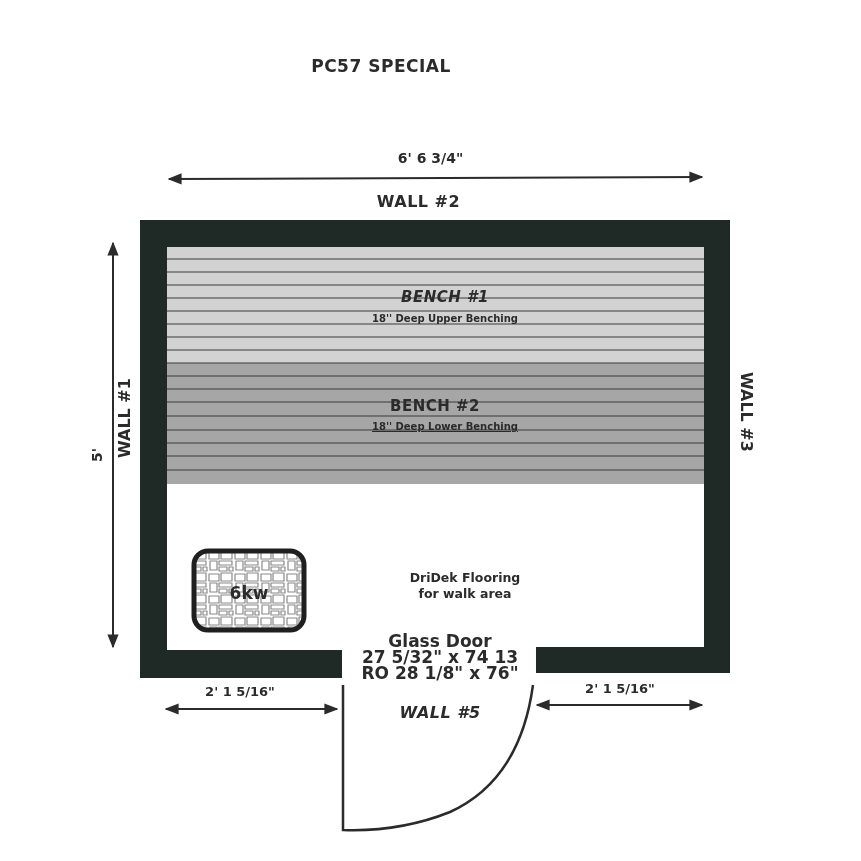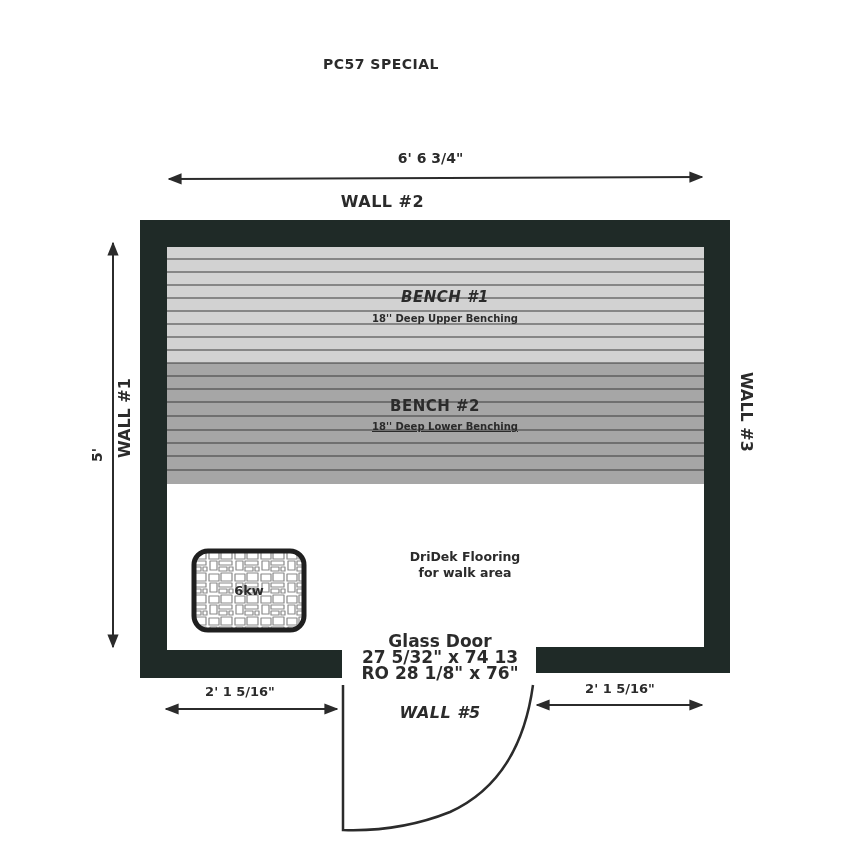--- a/index.html
+++ b/index.html
@@ -1,31 +1,31 @@
 <!DOCTYPE html>
 <html><head>
   <meta charset="utf-8">
   <style>
     html, body { margin: 0; padding: 0; background: #ffffff; }
     body { width: 861px; height: 861px; position: relative; overflow: hidden;
            font-family: "DejaVu Sans", sans-serif; color: #2b2b2b; }
     .label { position: absolute; font-weight: bold; white-space: nowrap; text-align: center; }
-    .title { left: 0; width: 762px; top: 56px; font-size: 14px; letter-spacing: 0.5px; }
+    .title { left: 0; width: 762px; top: 56px; font-size: 17px; letter-spacing: 0.5px; }
     .dim-top { left: 0; width: 861px; top: 150px; font-size: 14px; }
-    .wall2 { left: 0; width: 765px; top: 192px; font-size: 16px; letter-spacing: 0.5px; }
+    .wall2 { left: 0; width: 765px; top: 192px; font-size: 16px; letter-spacing: 0.5px; padding-left: 36px; }
     .wall1 { left: 124px; top: 418px; font-size: 16px; transform: translate(-50%,-50%) rotate(-90deg); }
     .dim-left { left: 97px; top: 455px; font-size: 14px; transform: translate(-50%,-50%) rotate(-90deg); }
     .wall3 { left: 746px; top: 412px; font-size: 16px; transform: translate(-50%,-50%) rotate(90deg); }
     .bench-title { font-size: 15px; letter-spacing: 0.5px; }
     .bench-sub { font-size: 10px; }
     .floor-text { font-size: 12.5px; line-height: 16px; }
     .door-text { font-size: 17px; line-height: 16px; }
     .dim-bottom { font-size: 13px; }
     .wall5 { font-size: 16px; letter-spacing: 0.5px; font-style: italic; }
-    .heater-label { font-size: 13px; }
+    .heater-label { font-size: 17px; }
     svg { position: absolute; left: 0; top: 0; }
   </style>
 </head>
 <body>
 
 <svg width="861" height="861" viewBox="0 0 861 861">
   <defs>
     <marker id="arrow" viewBox="0 0 10 10" refX="9" refY="5" markerWidth="7" markerHeight="7" orient="auto-start-reverse">
       <path d="M0,1 L10,5 L0,9 z" fill="#2b2b2b"></path>
     </marker>
@@ -86,21 +86,21 @@
 <div class="label dim-left">5'</div>
 <div class="label wall3">WALL #3</div>
 
 <div class="label bench-title" style="left:300px; width:290px; top:288px;font-style:italic;">BENCH #1</div>
 <div class="label bench-sub" style="left:280px; width:330px; top:313px;">18'' Deep Upper Benching</div>
 <div class="label bench-title" style="left:290px; width:290px; top:397px;">BENCH #2</div>
 <div class="label bench-sub" style="left:280px; width:330px; top:421px;text-decoration:underline;">18'' Deep Lower Benching</div>
 
 <div class="label heater-label" style="left:194px; width:110px; top:583px;">6kw</div>
 
-<div class="label floor-text" style="left:380px; width:170px; top:549px;">
+<div class="label floor-text" style="left:380px; width:170px; top:570px;">
   <div>DriDek Flooring</div>
   <div>for walk area</div>
 </div>
 
 <div class="label door-text" style="left:355px; width:170px; top:633px;">
   <div>Glass Door</div>
   <div>27 5/32" x 74 13</div>
   <div>RO 28 1/8" x 76"</div>
 </div>
 

